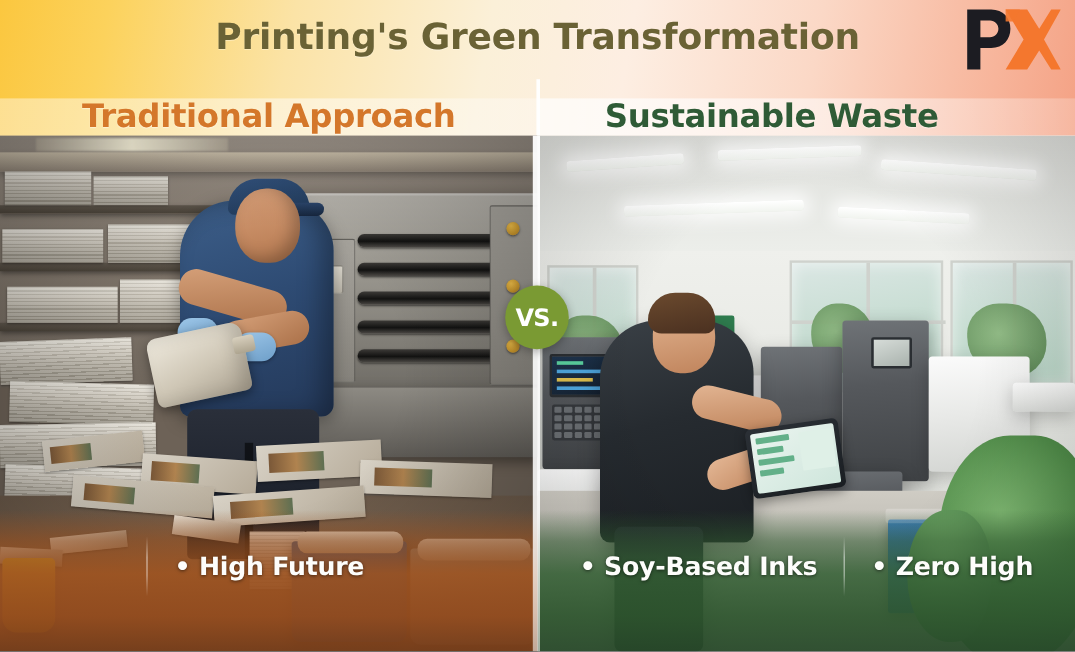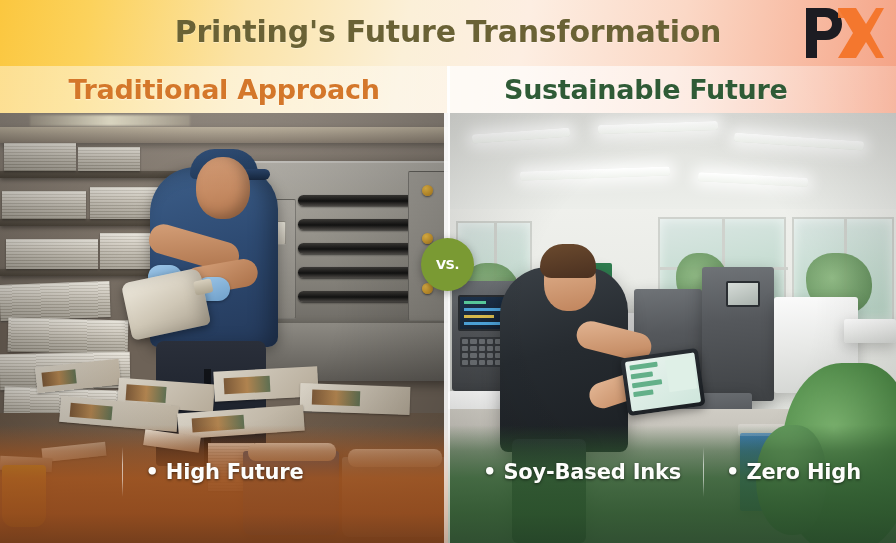--- a/index.html
+++ b/index.html
@@ -28,20 +28,21 @@
     font-family:"DejaVu Sans", sans-serif;
     font-size:30px;
     font-weight:bold;
     letter-spacing:-0.2px;
     color:#6a6235;
     text-shadow:0 1px 0 rgba(255,255,255,.35);
   }
   .subhead-row{
     position:absolute; left:0; top:66px; width:896px; height:47px;
     display:flex;
+    align-items:flex-end;
   }
   .subhead{
     flex:1 1 50%;
     display:flex; align-items:center;
     position:relative;
   }
   .subhead.left{
     justify-content:center;
     background:linear-gradient(90deg, rgba(255,255,255,.42) 0%, rgba(255,255,255,.50) 60%, rgba(255,255,255,.30) 100%);
   }
@@ -404,38 +405,38 @@
   }
   .vs-badge{
     position:absolute; left:421px; top:238px;
     width:53px; height:53px; border-radius:50%;
     background:#7a9a33;
     display:flex; align-items:center; justify-content:center;
     z-index:9;
     box-shadow:0 2px 8px rgba(0,0,0,.3);
   }
   .vs-text{
-    color:#ffffff; font-size:13px; font-weight:bold; letter-spacing:-0.5px;
+    color:#ffffff; font-size:20px; font-weight:bold; letter-spacing:-0.5px;
   }
 </style>
 </head>
 <body>
 
 <div id="infographic">
 
   <div class="header">
 
-    <div class="header-title">Printing's Future Transformation</div>
+    <div class="header-title">Printing's Green Transformation</div>
 
     <div class="subhead-row">
       <div class="subhead left">
         <span class="subhead-text">Traditional Approach</span>
       </div>
       <div class="subhead right">
-        <span class="subhead-text">Sustainable Future</span>
+        <span class="subhead-text">Sustainable Waste</span>
       </div>
     </div>
     <div class="subhead-divider"></div>
 
     <svg class="logo" viewBox="0 0 86 58">
       <path d="M40 4 L58 4 L68 20 L78 4 L86 4 L72 29 L86 54 L78 54 L68 38 L58 54 L40 54 L55 29 Z" fill="#f4772e"></path>
       <path d="M8 4 L28 4 C38 4 44 11 44 20 C44 29 38 36 28 36 L19 36 L19 54 L8 54 Z M19 13 L19 27 L27 27 C31 27 34 24 34 20 C34 16 31 13 27 13 Z" fill="#1c1c22"></path>
       <path d="M40 4 L52 4 L46 14 L40 14 Z" fill="#f4772e" opacity="0.88"></path>
     </svg>
   </div>

